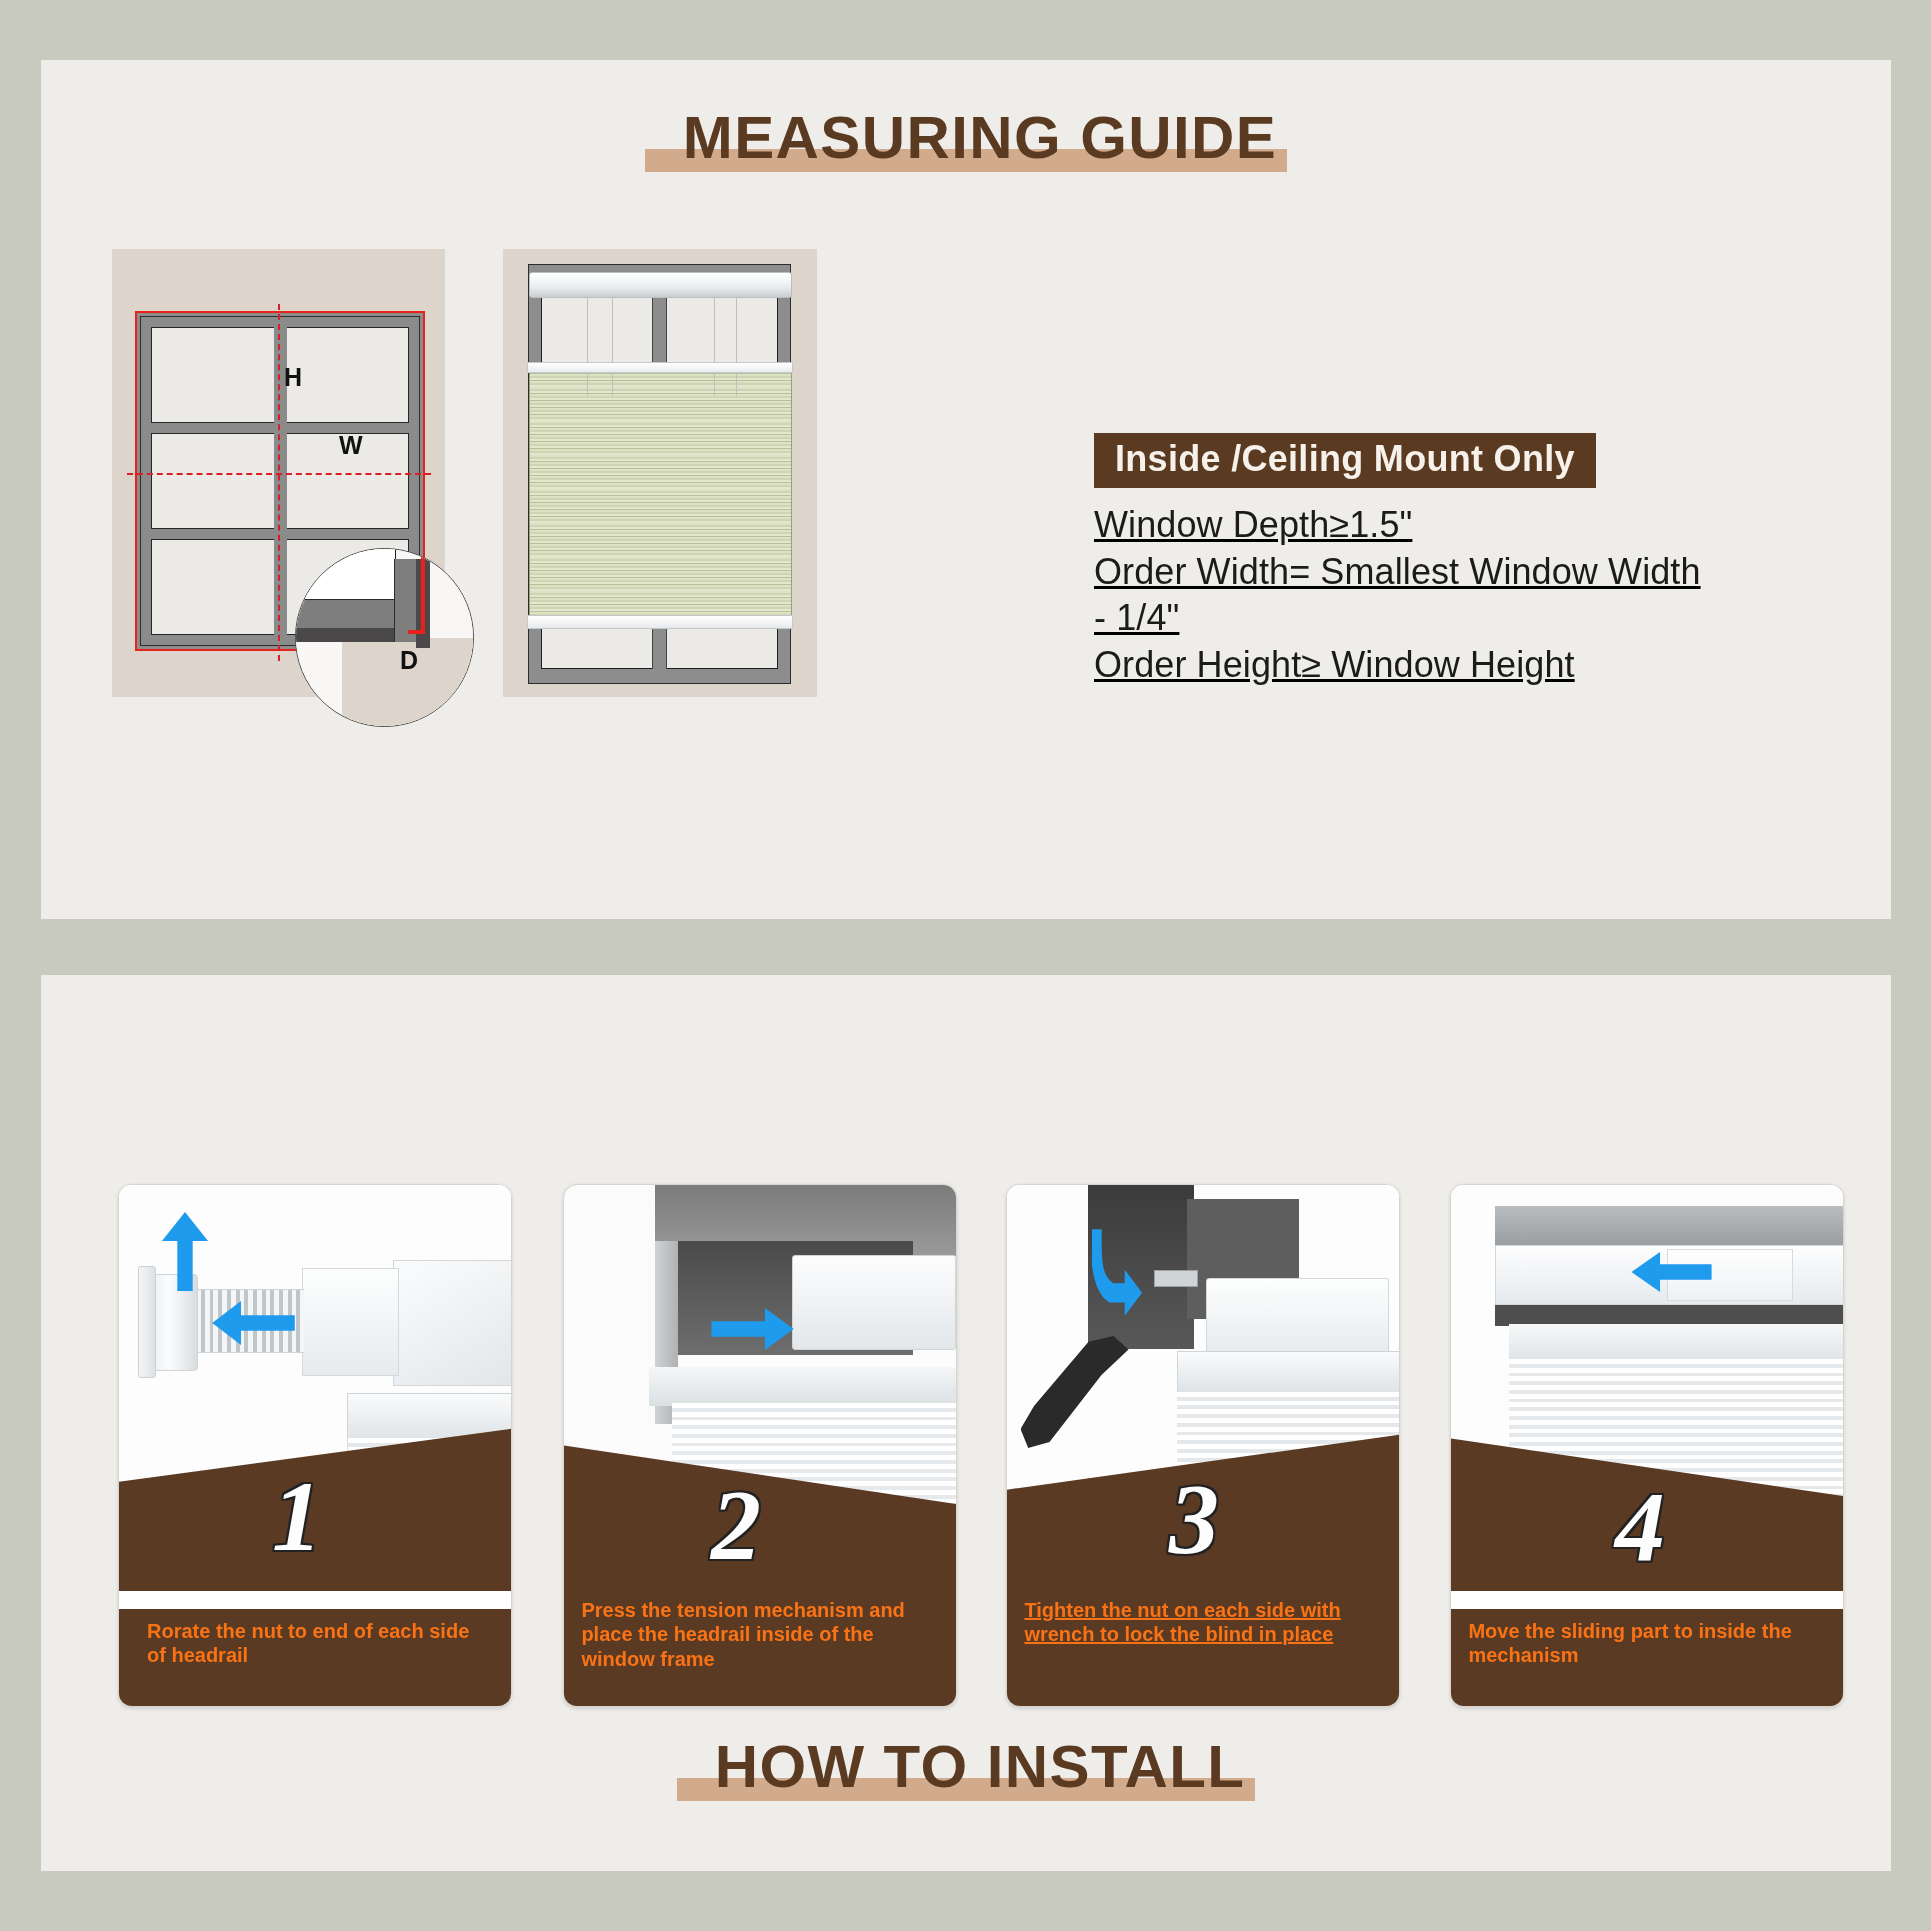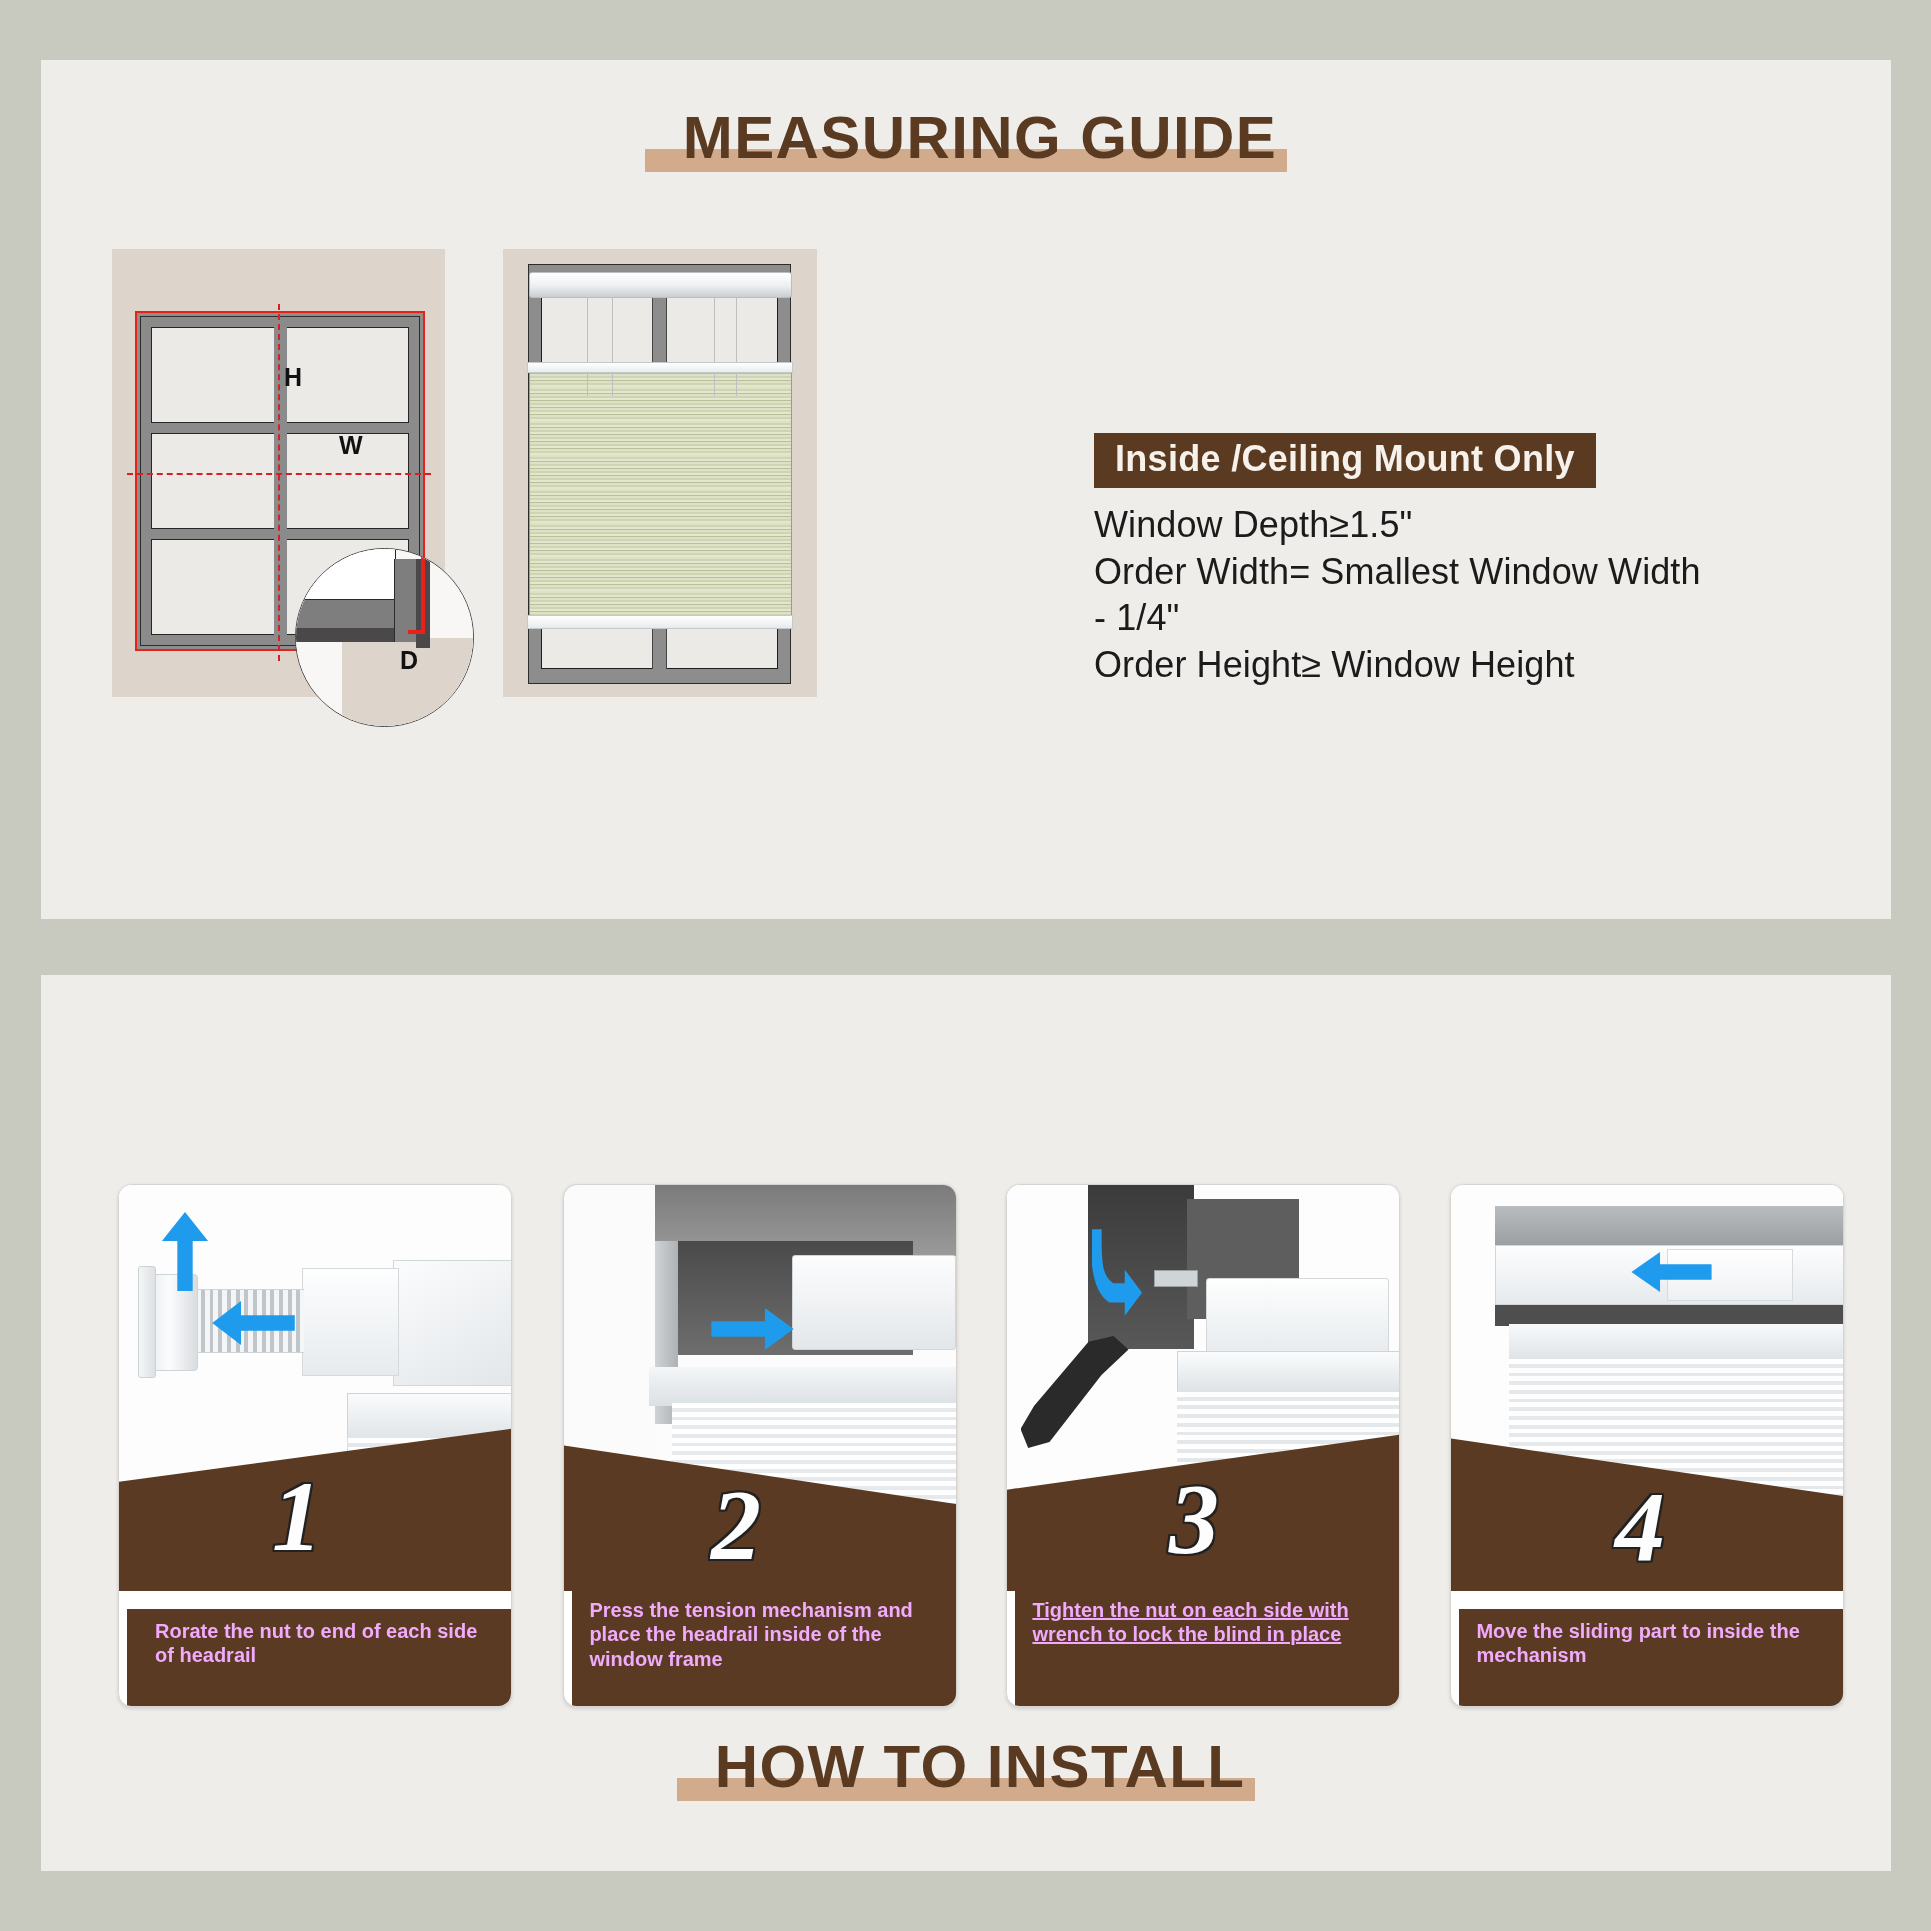--- a/index.html
+++ b/index.html
@@ -196,20 +196,21 @@
   }
   .win2-cordline {
     position:absolute; width:0; border-left:1px solid #bfbfbf; z-index:5;
   }
 
   
   #spec-block {
     position:absolute;
     left:1053px; top:373px;
     width:763px;
+    text-decoration:underline;
   }
   .spec-badge {
     display:inline-block;
     background:#5b3a22;
     color:#f6f1ea;
     font-size:36px;
     font-weight:bold;
     padding:6.8px 21px 9.7px 21px;
     line-height:1.08;
     letter-spacing:0.3px;
@@ -270,23 +271,23 @@
       1.9px 0 0 #222, -1.9px 0 0 #222, 0 1.9px 0 #222, 0 -1.9px 0 #222,
       1.9px 1.9px 0 #222, -1.9px -1.9px 0 #222, 1.9px -1.9px 0 #222, -1.9px 1.9px 0 #222;
   }
   #step-1 .step-num { left:153px; top:282px; }
   #step-2 .step-num { left:147px; top:290px; }
   #step-3 .step-num { left:162px; top:284px; }
   #step-4 .step-num { left:164px; top:292px; }
 
   .step-caption {
     position:absolute;
-    left:8px; bottom:0; width:100%;
+    left:0; bottom:0; width:100%;
     background:#5a3a22;
-    color:#f0abfc;
+    color:#f97316;
     font-size:20px;
     font-weight:bold;
     line-height:1.24;
     padding:9.7px 17.4px 15.4px 17.4px;
     z-index:11;
   }
   #step-1 .step-caption { height:97px;padding-left:28px; }
   #step-2 .step-caption { height:118px; }
   #step-3 .step-caption { height:118px;text-decoration:underline; }
   #step-4 .step-caption { height:97px; }

